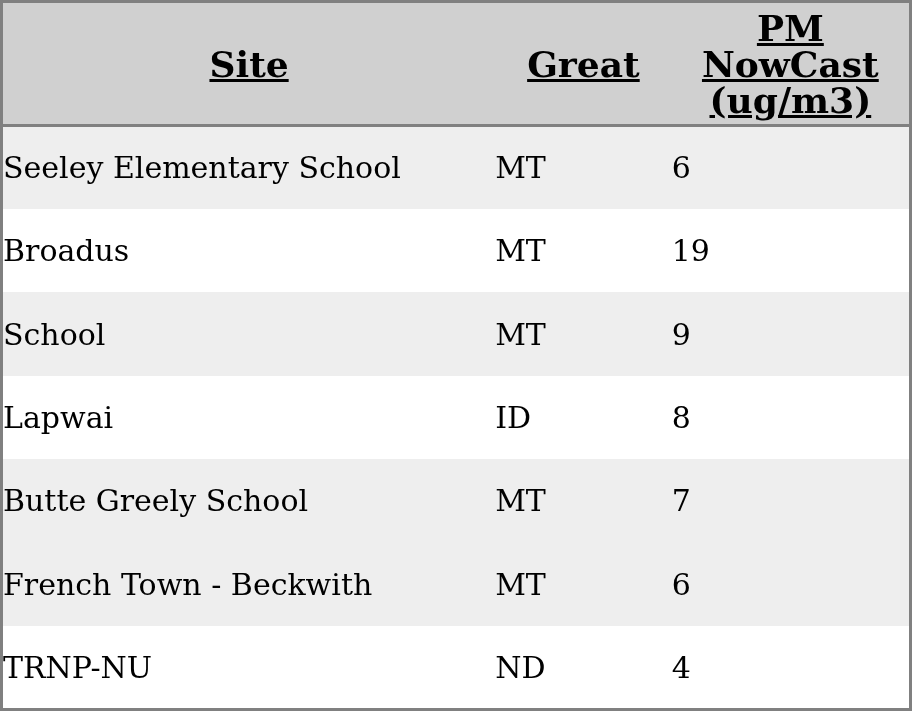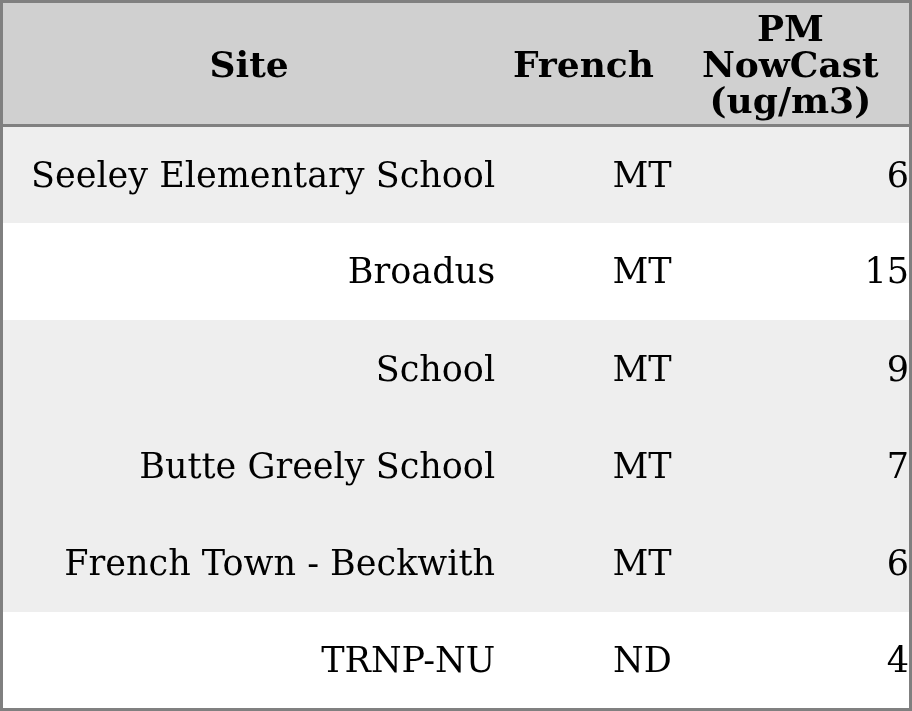--- a/index.html
+++ b/index.html
@@ -21,40 +21,41 @@
     border-collapse: collapse;
     table-layout: fixed;
     border: 3px solid var(--border-color, #808080);
     background: var(--row-bg, #ffffff);
   }
   col.col-site  { width: 492px; }
   col.col-state { width: 176px; }
   col.col-pm    { width: 238px; }
   thead tr {
     height: 124px;
+    text-decoration: underline;
   }
   thead th {
     background: var(--header-bg, #d0d0d0);
     border-bottom: 3px solid var(--border-color, #808080);
     font-weight: bold;
     font-size: 36px;
     line-height: 1.0;
     color: var(--text-color, #000000);
     text-align: center;
     vertical-align: middle;
     white-space: pre-line;
     padding: 0;
   }
   tbody tr {
     height: 57.7px;
   }
   tbody td {
-    font-size: 35px;
+    font-size: 30px;
     color: var(--text-color, #000000);
-    text-align: right;
+    text-align: left;
     vertical-align: middle;
     padding: 0;
     white-space: nowrap;
     overflow: hidden;
   }
   tbody tr.alt td {
     background: var(--row-alt-bg, #eeeeee);
   }
 </style>
 </head>
@@ -63,41 +64,46 @@
 <div class="table-wrap">
   <table class="data-table">
     <colgroup>
       <col class="col-site">
       <col class="col-state">
       <col class="col-pm">
     </colgroup>
     <thead>
       <tr>
         <th>Site</th>
-        <th>French</th>
+        <th>Great</th>
         <th>PM
 NowCast
 (ug/m3)</th>
       </tr>
     </thead>
     <tbody>
         <tr class="alt">
           <td>Seeley Elementary School</td>
           <td>MT</td>
           <td>6</td>
         </tr>
         <tr>
           <td>Broadus</td>
           <td>MT</td>
-          <td>15</td>
+          <td>19</td>
         </tr>
         <tr class="alt">
           <td>School</td>
           <td>MT</td>
           <td>9</td>
+        </tr>
+        <tr>
+          <td>Lapwai</td>
+          <td>ID</td>
+          <td>8</td>
         </tr>
         <tr class="alt">
           <td>Butte Greely School</td>
           <td>MT</td>
           <td>7</td>
         </tr>
         <tr class="alt">
           <td>French Town - Beckwith</td>
           <td>MT</td>
           <td>6</td>

